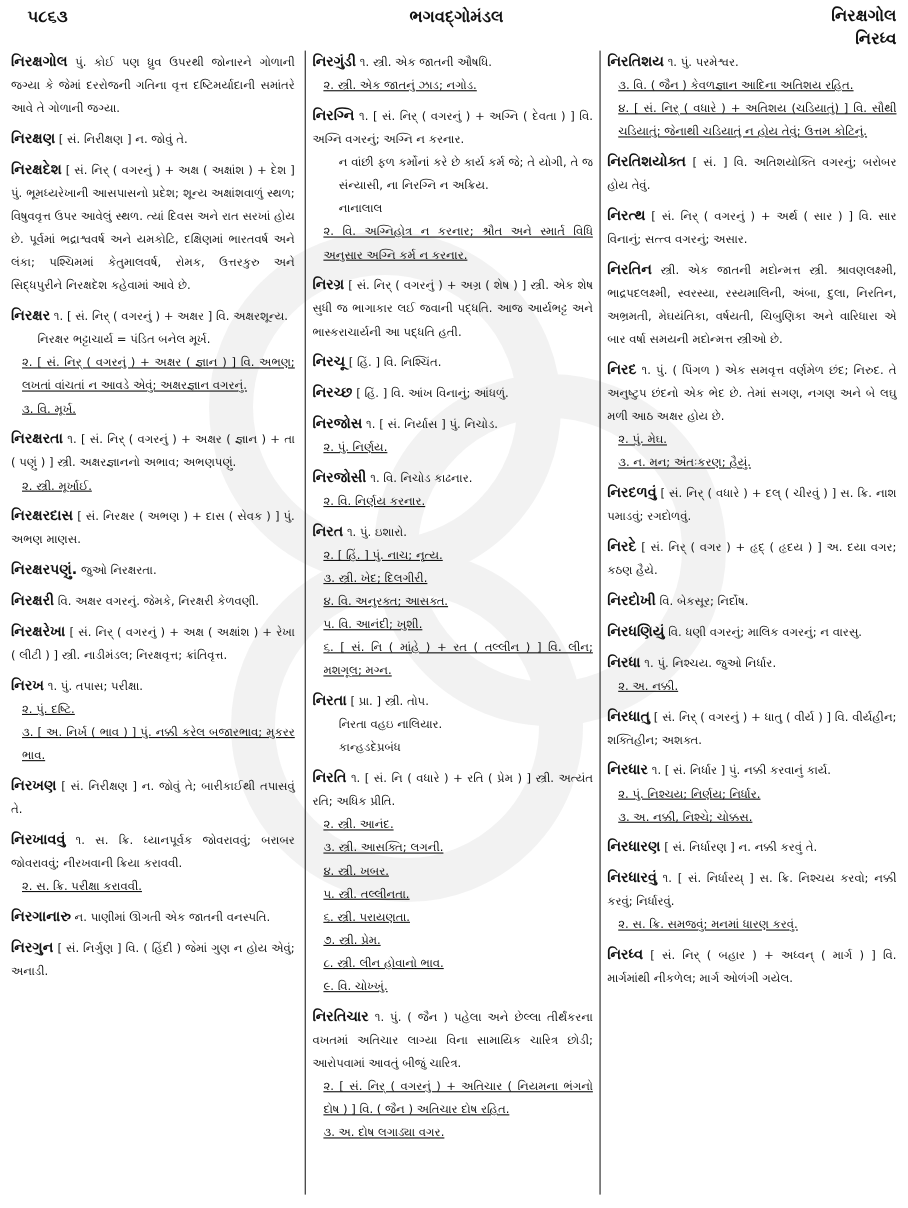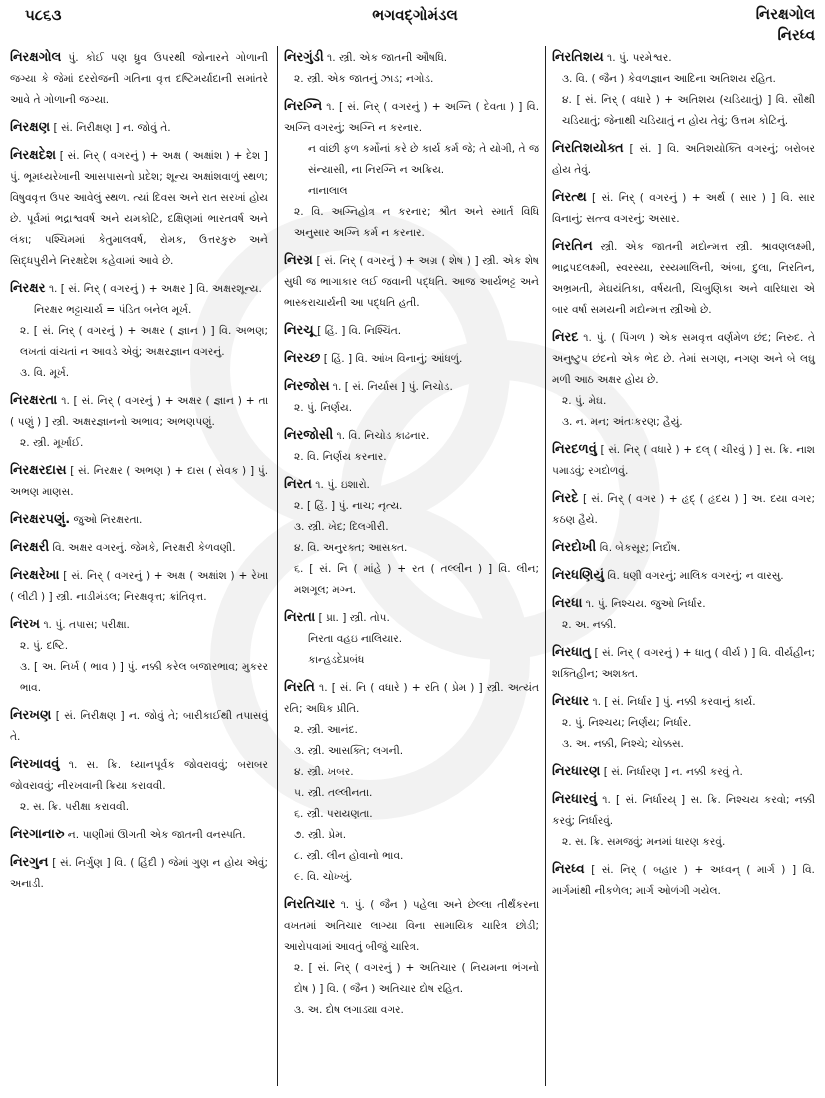--- a/index.html
+++ b/index.html
@@ -11,21 +11,21 @@
   .guide{position:absolute;right:10px;top:4px;text-align:right;font-size:15px;font-weight:bold;line-height:21px;}
   .watermark{position:absolute;left:180px;top:200px;width:480px;height:640px;pointer-events:none;opacity:0.09;}
   .cols{position:absolute;top:46px;left:0;width:825px;height:1050px;}
   .col{position:absolute;top:0;height:1040px;padding:0 6px;box-sizing:border-box;overflow:hidden;
        font-size:10.6px;line-height:21px;}
   .c1{left:4px;width:270px;}
   .c2{left:277px;width:268px;border-left:1.5px solid #222;}
   .c3{left:545px;width:276px;border-left:1.5px solid #222;}
   .entry{margin:0 0 6px 0;text-align:justify;}
   .hw{font-weight:bold;font-size:13px;}
-  .sense{padding-left:10px;}
+  .sense{padding-left:10px;text-decoration:underline;}
   .quote{padding-left:24px;}
   .src{text-align:left;display:block;}
 </style>
 </head>
 <body>
 
 <div class="header">
   <div class="pno">૫૮૬૩</div>
   <div class="ptitle">ભગવદ્ગોમંડલ</div>
   <div class="guide">
@@ -58,21 +58,21 @@
       <div class="entry"><span class="hw">નિરગુન</span> <span>[ સં. નિર્ગુણ ] વિ. ( હિંદી ) જેમાં ગુણ ન હોય એવું; અનાડી.</span></div>
     </div>
   <div class="col c2">
       <div class="entry"><span class="hw">નિરગુંડી</span> <span>૧. સ્ત્રી. એક જાતની ઔષધિ.</span><div class="sense">૨. સ્ત્રી. એક જાતનું ઝાડ; નગોડ.</div></div>
       <div class="entry"><span class="hw">નિરગ્નિ</span> <span>૧. [ સં. નિર્ ( વગરનું ) + અગ્નિ ( દેવતા ) ] વિ. અગ્નિ વગરનું; અગ્નિ ન કરનાર.</span><div class="quote"><span>ન વાંછી ફળ કર્મોનાં કરે છે કાર્ય કર્મ જે; તે યોગી, તે જ સંન્યાસી, ના નિરગ્નિ ન અક્રિય.</span><span class="src">નાનાલાલ</span></div><div class="sense">૨. વિ. અગ્નિહોત્ર ન કરનાર; શ્રૌત અને સ્માર્ત વિધિ અનુસાર અગ્નિ કર્મ ન કરનાર.</div></div>
       <div class="entry"><span class="hw">નિરગ્ર</span> <span>[ સં. નિર્ ( વગરનું ) + અગ્ર ( શેષ ) ] સ્ત્રી. એક શેષ સુધી જ ભાગાકાર લઈ જવાની પદ્ધતિ. આજ આર્યભટ્ટ અને ભાસ્કરાચાર્યની આ પદ્ધતિ હતી.</span></div>
       <div class="entry"><span class="hw">નિરચૂ</span> <span>[ હિં. ] વિ. નિશ્ચિંત.</span></div>
       <div class="entry"><span class="hw">નિરચ્છ</span> <span>[ હિં. ] વિ. આંખ વિનાનું; આંધળું.</span></div>
       <div class="entry"><span class="hw">નિરજોસ</span> <span>૧. [ સં. નિર્યાસ ] પું. નિચોડ.</span><div class="sense">૨. પું. નિર્ણય.</div></div>
       <div class="entry"><span class="hw">નિરજોસી</span> <span>૧. વિ. નિચોડ કાઢનાર.</span><div class="sense">૨. વિ. નિર્ણય કરનાર.</div></div>
-      <div class="entry"><span class="hw">નિરત</span> <span>૧. પું. ઇશારો.</span><div class="sense">૨. [ હિં. ] પું. નાચ; નૃત્ય.</div><div class="sense">૩. સ્ત્રી. ખેદ; દિલગીરી.</div><div class="sense">૪. વિ. અનુરક્ત; આસક્ત.</div><div class="sense">૬. [ સં. નિ ( માંહે ) + રત ( તલ્લીન ) ] વિ. લીન; મશગૂલ; મગ્ન.</div></div>
+      <div class="entry"><span class="hw">નિરત</span> <span>૧. પું. ઇશારો.</span><div class="sense">૨. [ હિં. ] પું. નાચ; નૃત્ય.</div><div class="sense">૩. સ્ત્રી. ખેદ; દિલગીરી.</div><div class="sense">૪. વિ. અનુરક્ત; આસક્ત.</div><div class="sense">૫. વિ. આનંદી; ખુશી.</div><div class="sense">૬. [ સં. નિ ( માંહે ) + રત ( તલ્લીન ) ] વિ. લીન; મશગૂલ; મગ્ન.</div></div>
       <div class="entry"><span class="hw">નિરતા</span> <span>[ પ્રા. ] સ્ત્રી. તોપ.</span><div class="quote"><span>નિરતા વહઇ નાલિયાર.</span><span class="src">કાન્હડદેપ્રબંધ</span></div></div>
       <div class="entry"><span class="hw">નિરતિ</span> <span>૧. [ સં. નિ ( વધારે ) + રતિ ( પ્રેમ ) ] સ્ત્રી. અત્યંત રતિ; અધિક પ્રીતિ.</span><div class="sense">૨. સ્ત્રી. આનંદ.</div><div class="sense">૩. સ્ત્રી. આસક્તિ; લગની.</div><div class="sense">૪. સ્ત્રી. ખબર.</div><div class="sense">૫. સ્ત્રી. તલ્લીનતા.</div><div class="sense">૬. સ્ત્રી. પરાયણતા.</div><div class="sense">૭. સ્ત્રી. પ્રેમ.</div><div class="sense">૮. સ્ત્રી. લીન હોવાનો ભાવ.</div><div class="sense">૯. વિ. ચોખ્ખું.</div></div>
       <div class="entry"><span class="hw">નિરતિચાર</span> <span>૧. પું. ( જૈન ) પહેલા અને છેલ્લા તીર્થંકરના વખતમાં અતિચાર લાગ્યા વિના સામાયિક ચારિત્ર છોડી; આરોપવામાં આવતું બીજું ચારિત્ર.</span><div class="sense">૨. [ સં. નિર્ ( વગરનું ) + અતિચાર ( નિયમના ભંગનો દોષ ) ] વિ. ( જૈન ) અતિચાર દોષ રહિત.</div><div class="sense">૩. અ. દોષ લગાડ્યા વગર.</div></div>
     </div>
   <div class="col c3">
       <div class="entry"><span class="hw">નિરતિશય</span> <span>૧. પું. પરમેશ્વર.</span><div class="sense">૩. વિ. ( જૈન ) કેવળજ્ઞાન આદિના અતિશય રહિત.</div><div class="sense">૪. [ સં. નિર્ ( વધારે ) + અતિશય (ચડિયાતું) ] વિ. સૌથી ચડિયાતું; જેનાથી ચડિયાતું ન હોય તેવું; ઉત્તમ કોટિનું.</div></div>
       <div class="entry"><span class="hw">નિરતિશયોક્ત</span> <span>[ સં. ] વિ. અતિશયોક્તિ વગરનું; બરોબર હોય તેવું.</span></div>
       <div class="entry"><span class="hw">નિરત્થ</span> <span>[ સં. નિર્ ( વગરનું ) + અર્થ ( સાર ) ] વિ. સાર વિનાનું; સત્ત્વ વગરનું; અસાર.</span></div>
       <div class="entry"><span class="hw">નિરતિન</span> <span>સ્ત્રી. એક જાતની મદોન્મત્ત સ્ત્રી. શ્રાવણલક્ષ્મી, ભાદ્રપદલક્ષ્મી, સ્વરસ્યા, રસ્યમાલિની, અંબા, દુલા, નિરતિન, અભ્રમતી, મેઘયંતિકા, વર્ષયતી, ચિબુણિકા અને વારિધારા એ બાર વર્ષા સમયની મદોન્મત્ત સ્ત્રીઓ છે.</span></div>
       <div class="entry"><span class="hw">નિરદ</span> <span>૧. પું. ( પિંગળ ) એક સમવૃત્ત વર્ણમેળ છંદ; નિરુદ. તે અનુષ્ટુપ છંદનો એક ભેદ છે. તેમાં સગણ, નગણ અને બે લઘુ મળી આઠ અક્ષર હોય છે.</span><div class="sense">૨. પું. મેઘ.</div><div class="sense">૩. ન. મન; અંતઃકરણ; હૈયું.</div></div>

